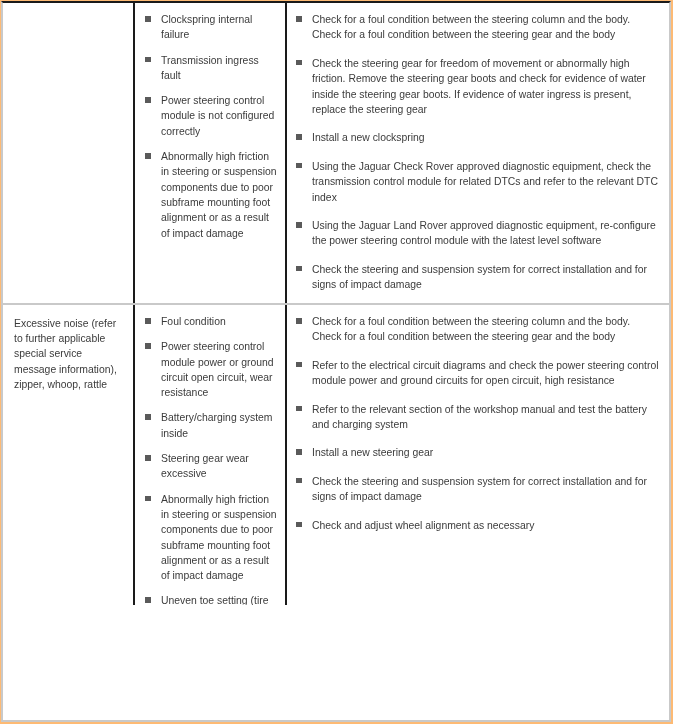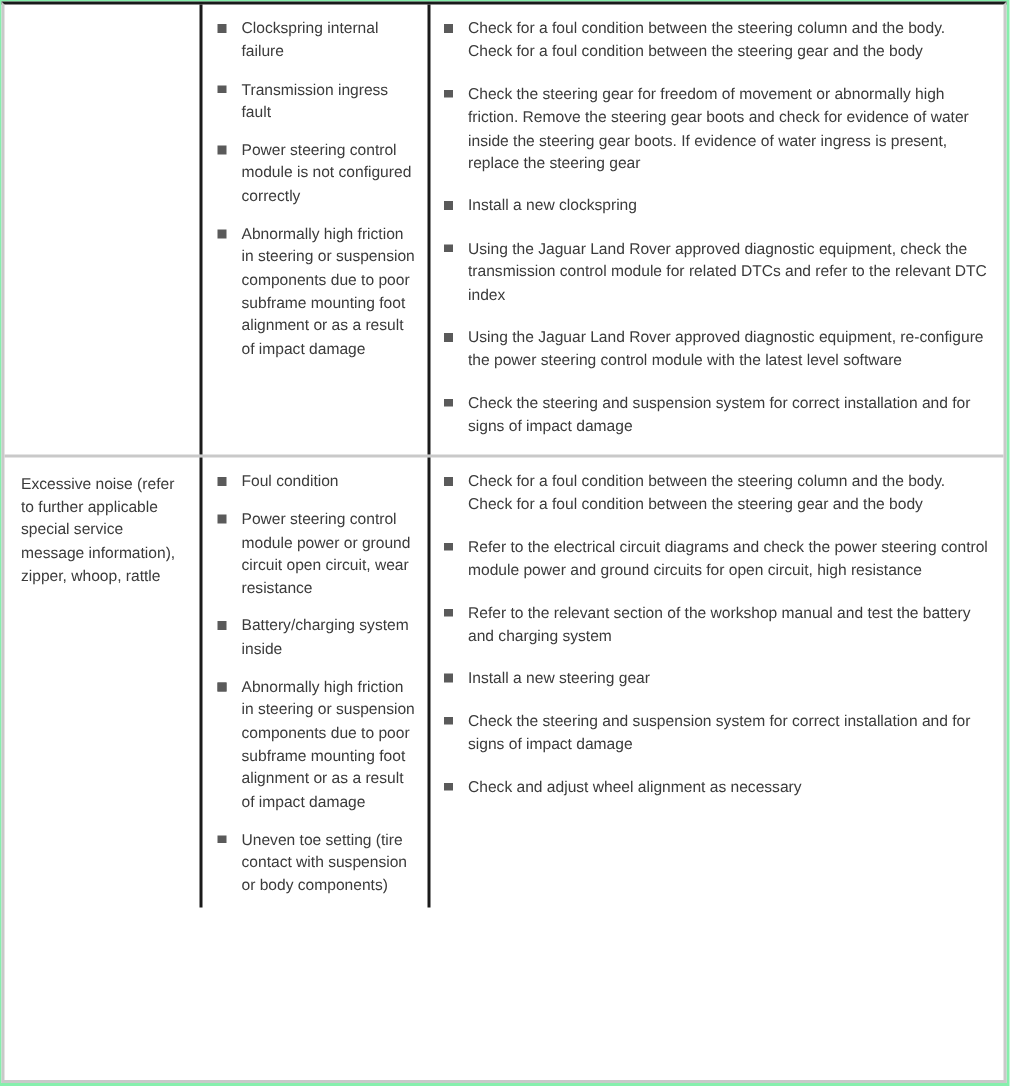--- a/index.html
+++ b/index.html
@@ -13,21 +13,21 @@
     font-family: "Liberation Sans", sans-serif;
     color: #3b3b3b;
     overflow: hidden;
   }
 
   .page {
     position: relative;
     width: 673px;
     height: 724px;
     box-sizing: border-box;
-    background: #86efac;
+    background: #fdba74;
     padding-left: 24px;
   }
 
   
   .diag-table {
     position: absolute;
     left: 1px;
     top: 1px;
     width: 670px;
     height: 721px;
@@ -160,21 +160,21 @@
           <li>
             <span class="sq"></span>
             <span class="li-text">Check the steering gear for freedom of movement or abnormally high friction. Remove the steering gear boots and check for evidence of water inside the steering gear boots. If evidence of water ingress is present, replace the steering gear</span>
           </li>
           <li>
             <span class="sq"></span>
             <span class="li-text">Install a new clockspring</span>
           </li>
           <li>
             <span class="sq"></span>
-            <span class="li-text">Using the Jaguar Land Rover approved diagnostic equipment, check the transmission control module for related DTCs and refer to the relevant DTC index</span>
+            <span class="li-text">Using the Jaguar Check Rover approved diagnostic equipment, check the transmission control module for related DTCs and refer to the relevant DTC index</span>
           </li>
           <li>
             <span class="sq"></span>
             <span class="li-text">Using the Jaguar Land Rover approved diagnostic equipment, re-configure the power steering control module with the latest level software</span>
           </li>
           <li>
             <span class="sq"></span>
             <span class="li-text">Check the steering and suspension system for correct installation and for signs of impact damage</span>
           </li>
         </ul>
@@ -195,20 +195,21 @@
           <li>
             <span class="sq"></span>
             <span class="li-text">Power steering control module power or ground circuit open circuit, wear resistance</span>
           </li>
           <li>
             <span class="sq"></span>
             <span class="li-text">Battery/charging system inside</span>
           </li>
           <li>
             <span class="sq"></span>
+            <span class="li-text">Steering gear wear excessive</span>
           </li>
           <li>
             <span class="sq"></span>
             <span class="li-text">Abnormally high friction in steering or suspension components due to poor subframe mounting foot alignment or as a result of impact damage</span>
           </li>
           <li>
             <span class="sq"></span>
             <span class="li-text">Uneven toe setting (tire contact with suspension or body components)</span>
           </li>
         </ul>

